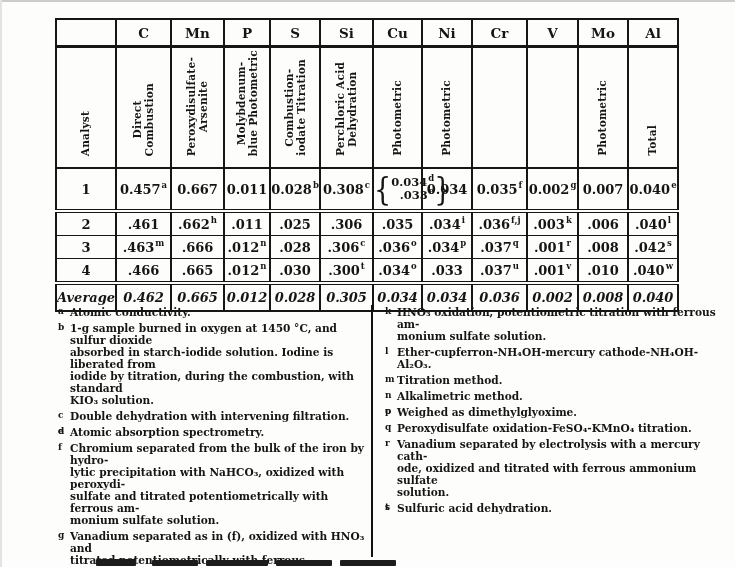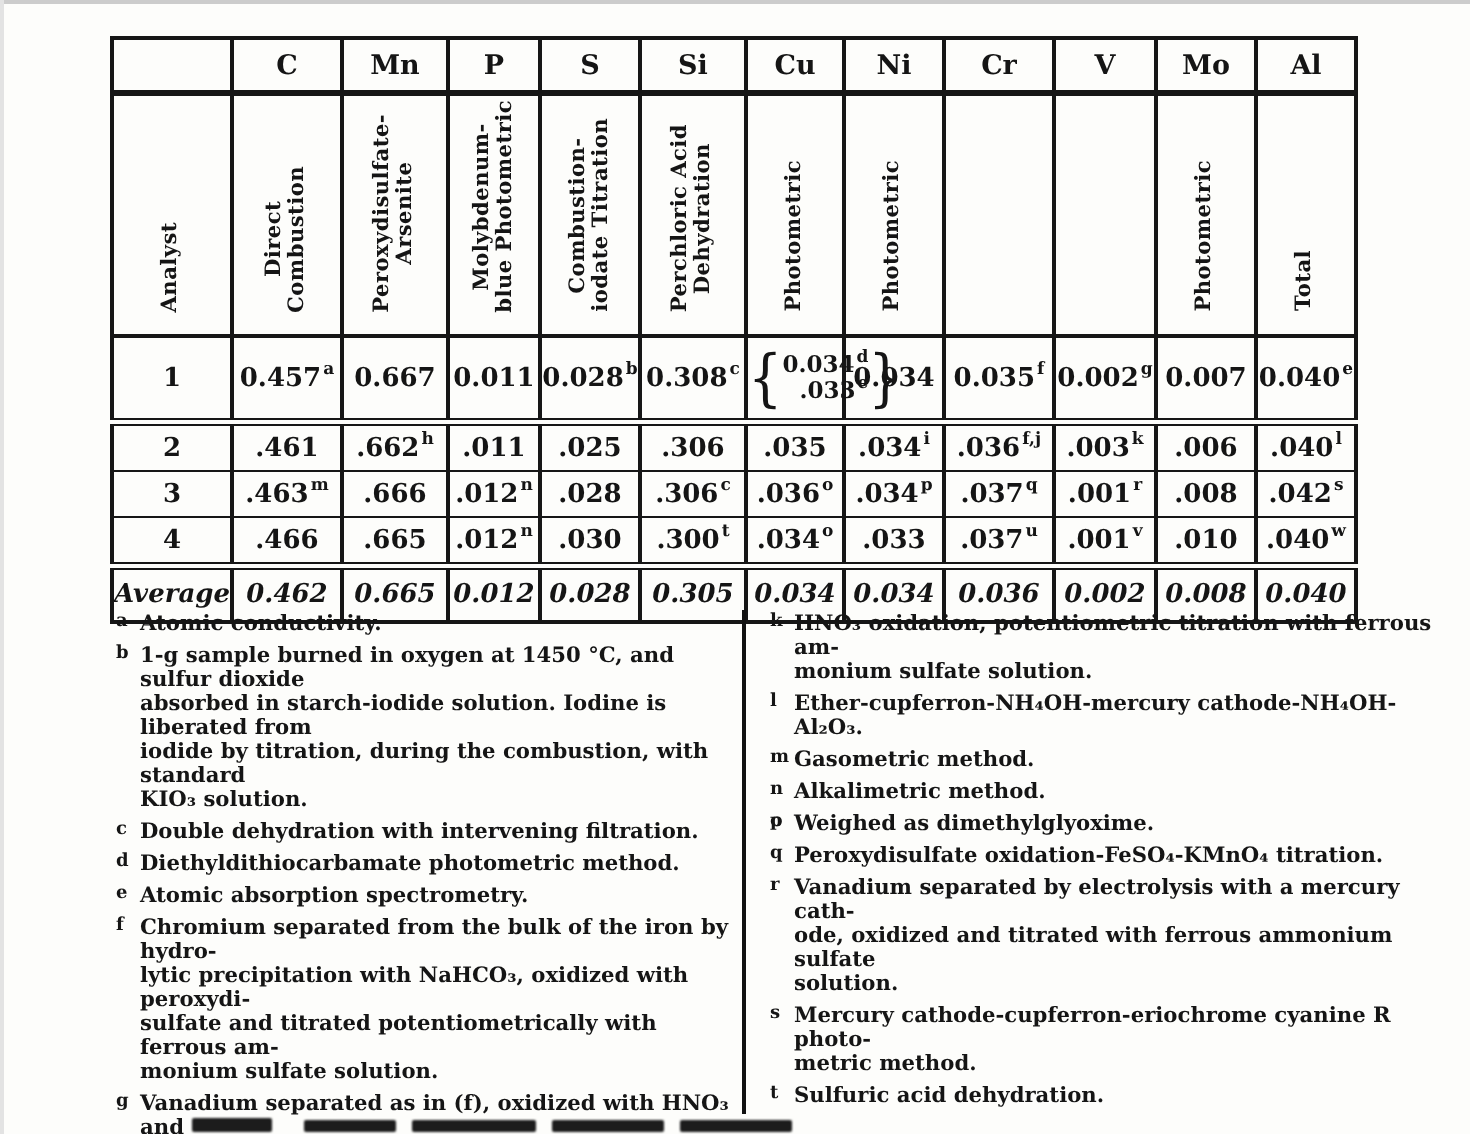--- a/index.html
+++ b/index.html
@@ -195,45 +195,44 @@
   </table>
 </div>
 
 <div class="fncol left">
     <div class="fn"><sup class="fm">a</sup><span>Atomic conductivity.</span></div>
     <div class="fn"><sup class="fm">b</sup><span>1-g sample burned in oxygen at 1450 °C, and sulfur dioxide
 absorbed in starch-iodide solution. Iodine is liberated from
 iodide by titration, during the combustion, with standard
 KIO₃ solution.</span></div>
     <div class="fn"><sup class="fm">c</sup><span>Double dehydration with intervening filtration.</span></div>
-    <div class="fn"><sup class="fm">d</sup><span>Diethyldithiocarbamate photometric method.</span></div>
+    <div class="fn"><sup class="fm">d</sup></div>
     <div class="fn"><sup class="fm">e</sup><span>Atomic absorption spectrometry.</span></div>
     <div class="fn"><sup class="fm">f</sup><span>Chromium separated from the bulk of the iron by hydro-
 lytic precipitation with NaHCO₃, oxidized with peroxydi-
 sulfate and titrated potentiometrically with ferrous am-
 monium sulfate solution.</span></div>
     <div class="fn"><sup class="fm">g</sup><span>Vanadium separated as in (f), oxidized with HNO₃ and
 titrated potentiometrically with ferrous ammonium sulfate
 solution.</span></div>
   </div>
 <div class="fn-divider"></div>
 <div class="fncol right">
     <div class="fn"><sup class="fm">k</sup><span>HNO₃ oxidation, potentiometric titration with ferrous am-
 monium sulfate solution.</span></div>
     <div class="fn"><sup class="fm">l</sup><span>Ether-cupferron-NH₄OH-mercury cathode-NH₄OH-Al₂O₃.</span></div>
-    <div class="fn"><sup class="fm">m</sup><span>Gasometric method.</span></div>
+    <div class="fn"><sup class="fm">m</sup><span>Titration method.</span></div>
     <div class="fn"><sup class="fm">n</sup><span>Alkalimetric method.</span></div>
     <div class="fn"><sup class="fm">o</sup></div>
     <div class="fn"><sup class="fm">p</sup><span>Weighed as dimethylglyoxime.</span></div>
     <div class="fn"><sup class="fm">q</sup><span>Peroxydisulfate oxidation-FeSO₄-KMnO₄ titration.</span></div>
     <div class="fn"><sup class="fm">r</sup><span>Vanadium separated by electrolysis with a mercury cath-
 ode, oxidized and titrated with ferrous ammonium sulfate
 solution.</span></div>
-    <div class="fn"><sup class="fm">s</sup><span>Mercury cathode-cupferron-eriochrome cyanine R photo-
-metric method.</span></div>
+    <div class="fn"><sup class="fm">s</sup></div>
     <div class="fn"><sup class="fm">t</sup><span>Sulfuric acid dehydration.</span></div>
   </div>
 
 <div class="caption-clip">
   <div class="frag f1"></div>
   <div class="frag f2"></div>
   <div class="frag f3"></div>
   <div class="frag f4"></div>
   <div class="frag f5"></div>
 </div>

